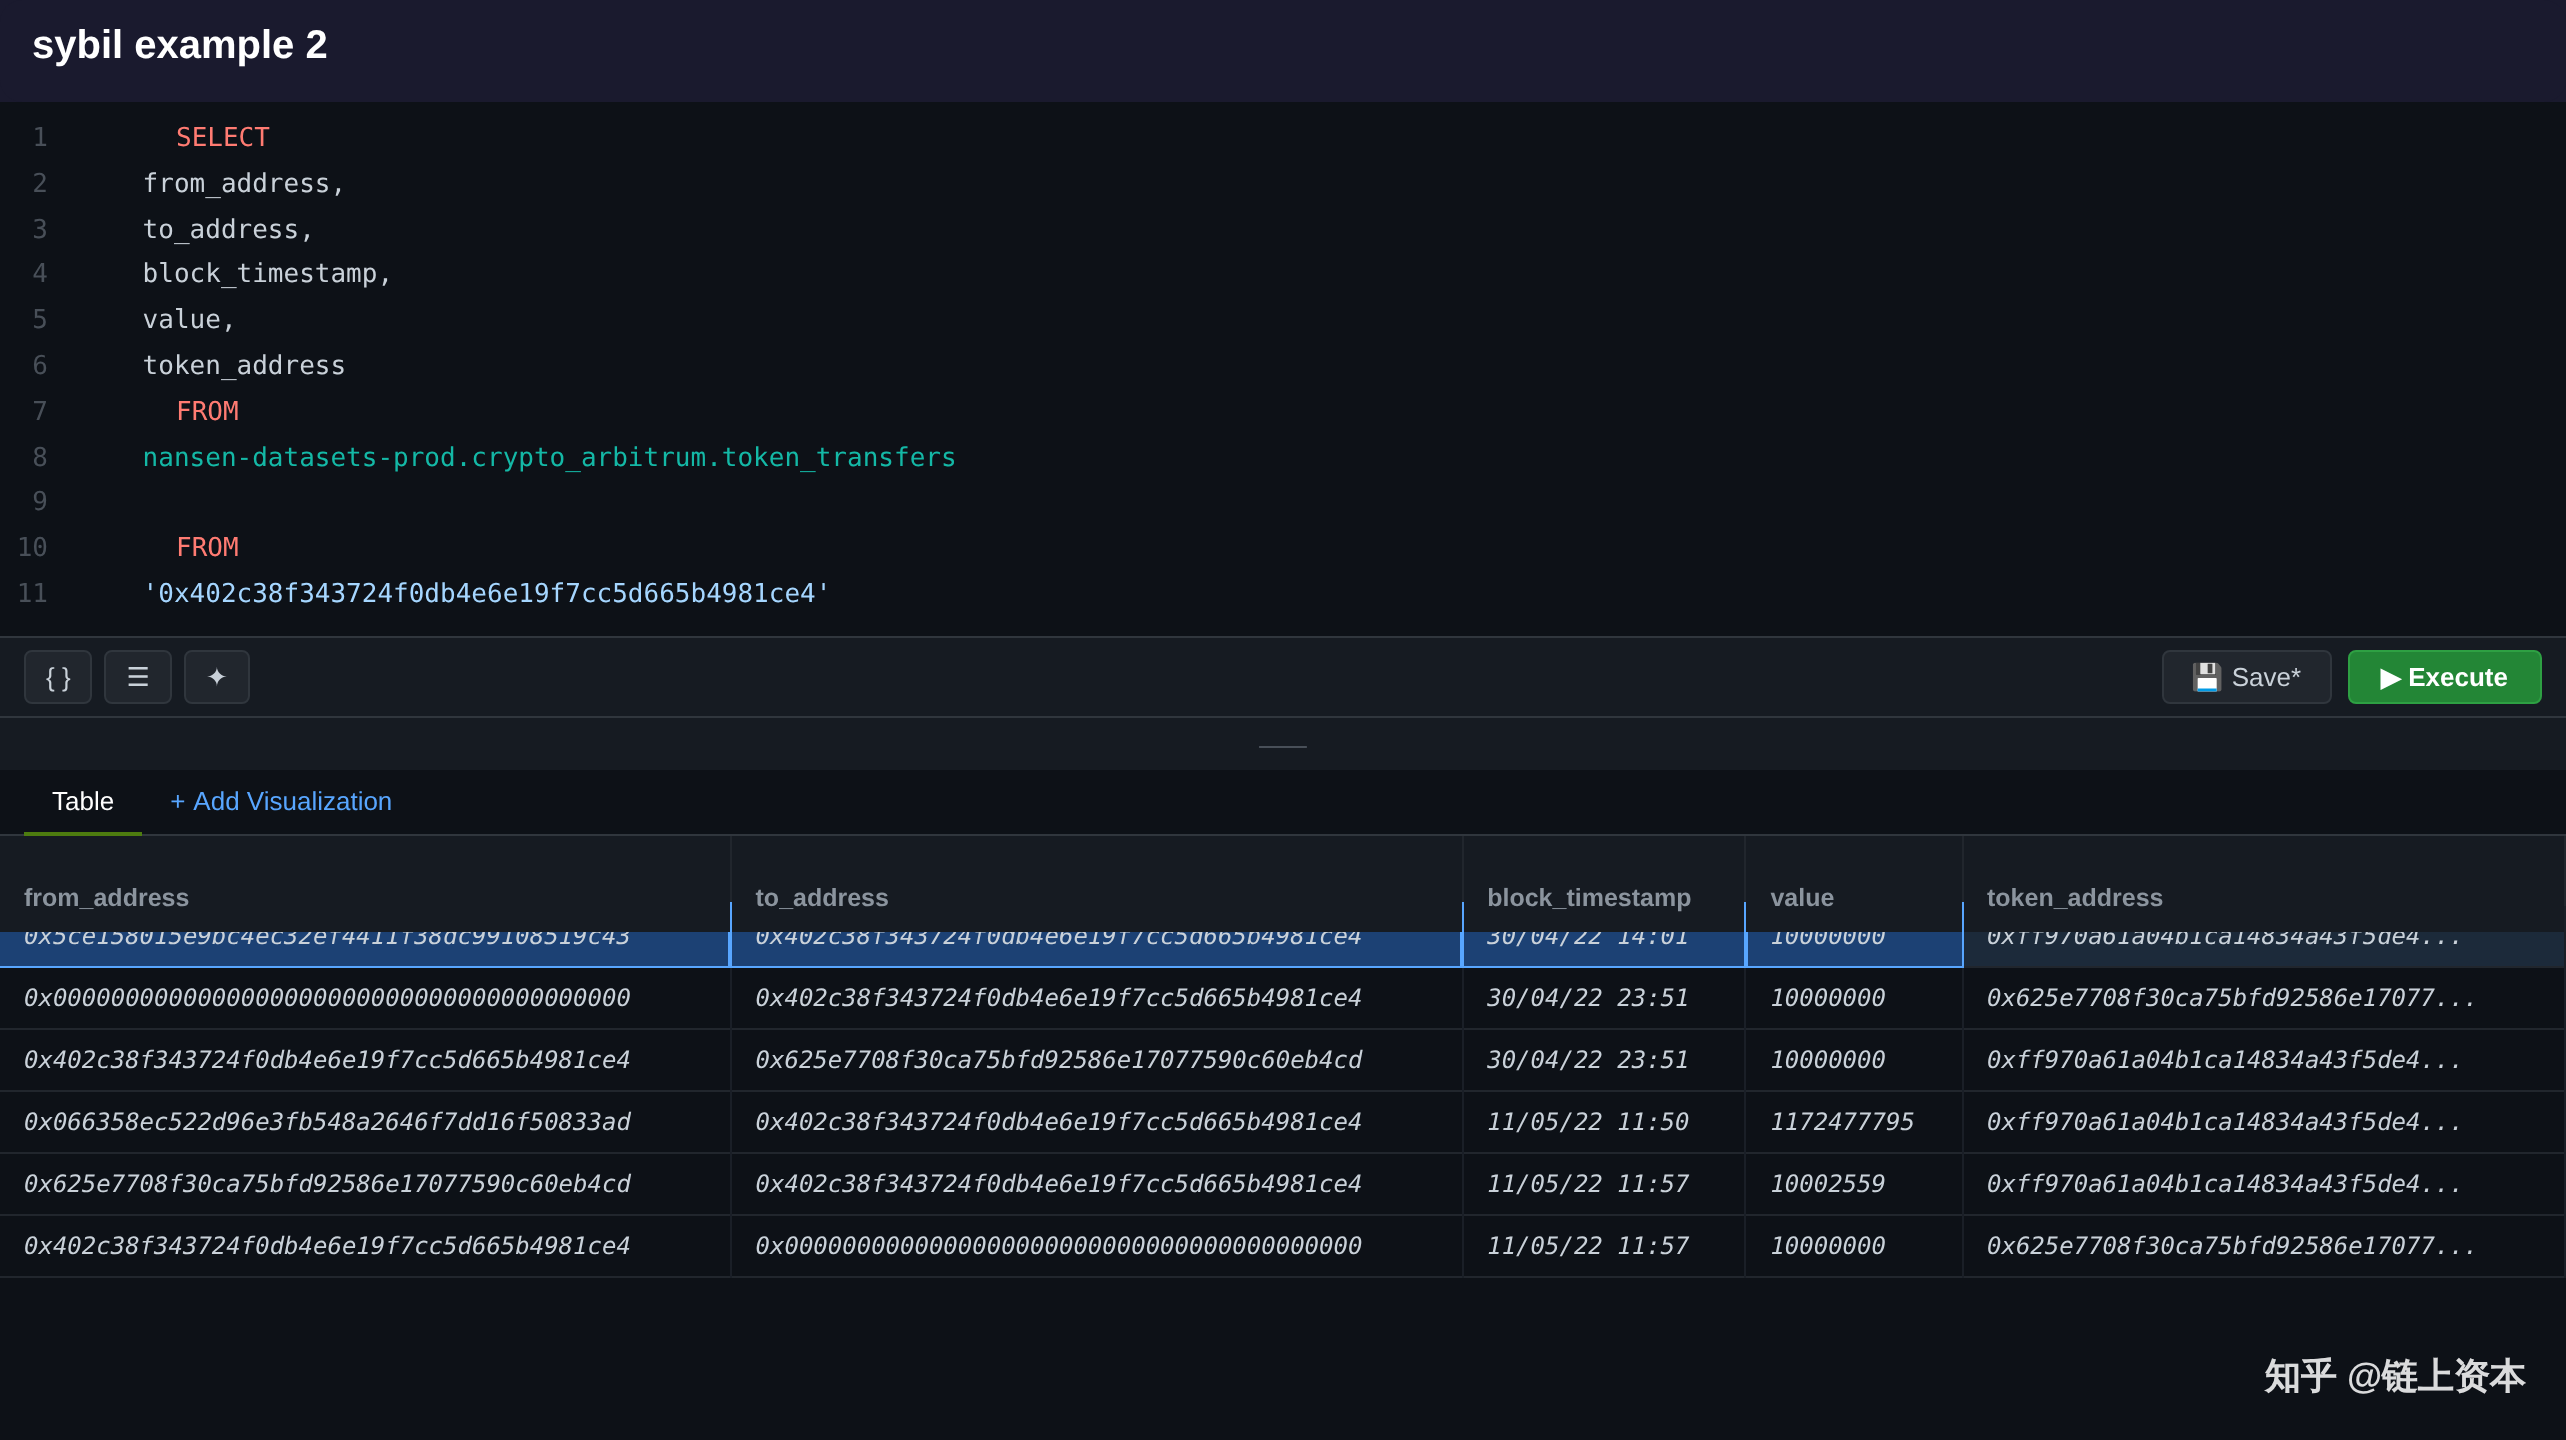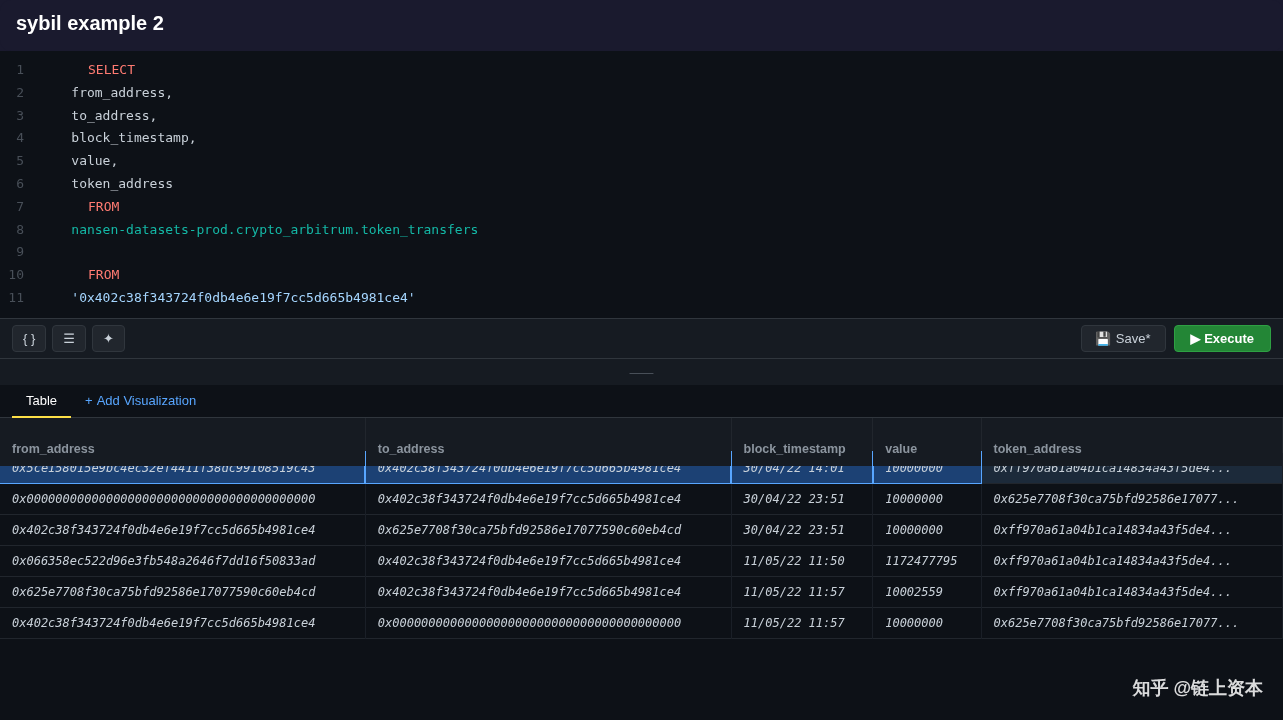--- a/index.html
+++ b/index.html
@@ -140,21 +140,21 @@
       padding: 8px 14px;
       cursor: pointer;
       color: #8b949e;
       font-size: 13px;
       font-family: Arial, sans-serif;
       border-bottom: 2px solid transparent;
       margin-bottom: -1px;
     }
     .tab.active {
       color: #ffffff;
-      border-bottom: 2px solid #fde047;
+      border-bottom: 2px solid #4d7c0f;
     }
     .add-viz-btn {
       display: flex;
       align-items: center;
       gap: 4px;
       color: #58a6ff;
       font-size: 13px;
       font-family: Arial, sans-serif;
       cursor: pointer;
       padding: 8px 10px;

